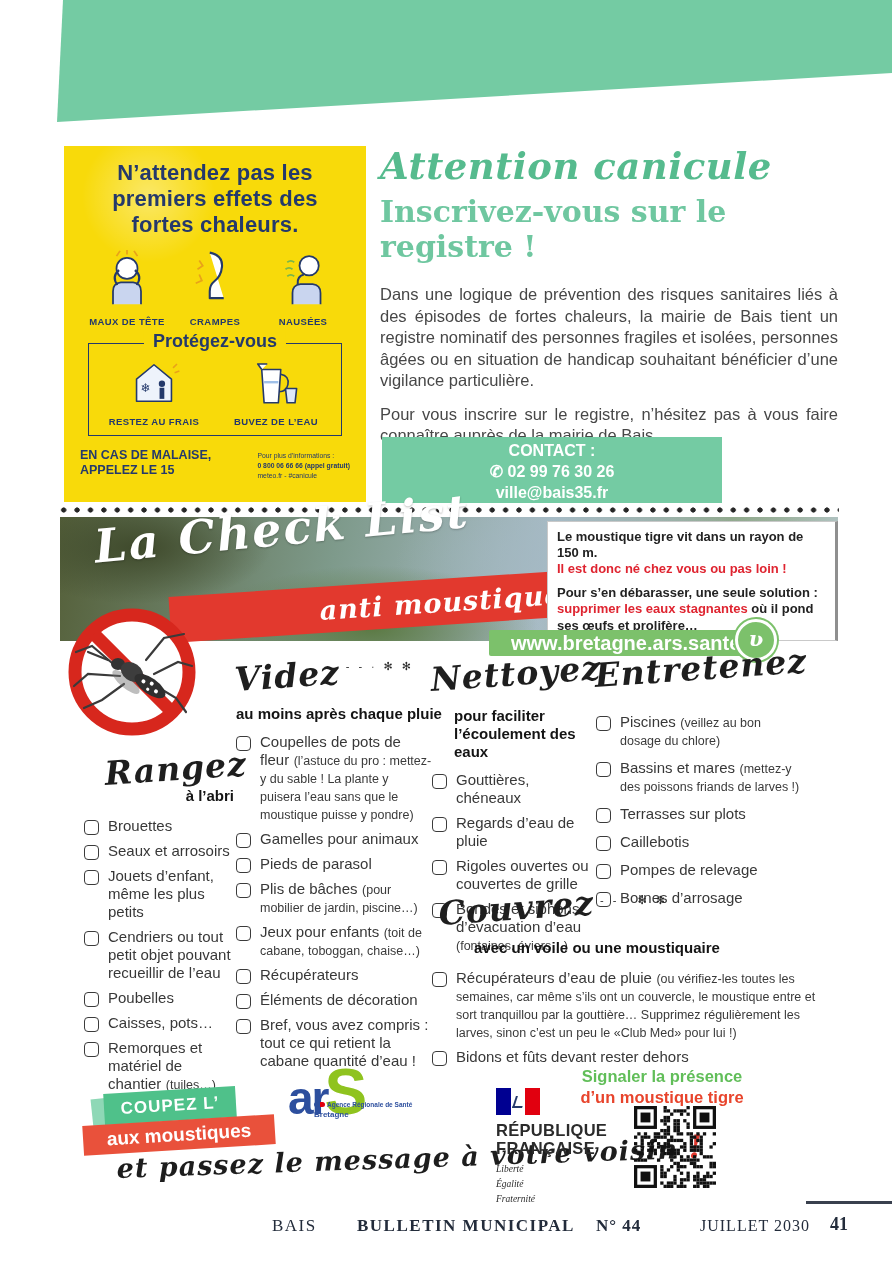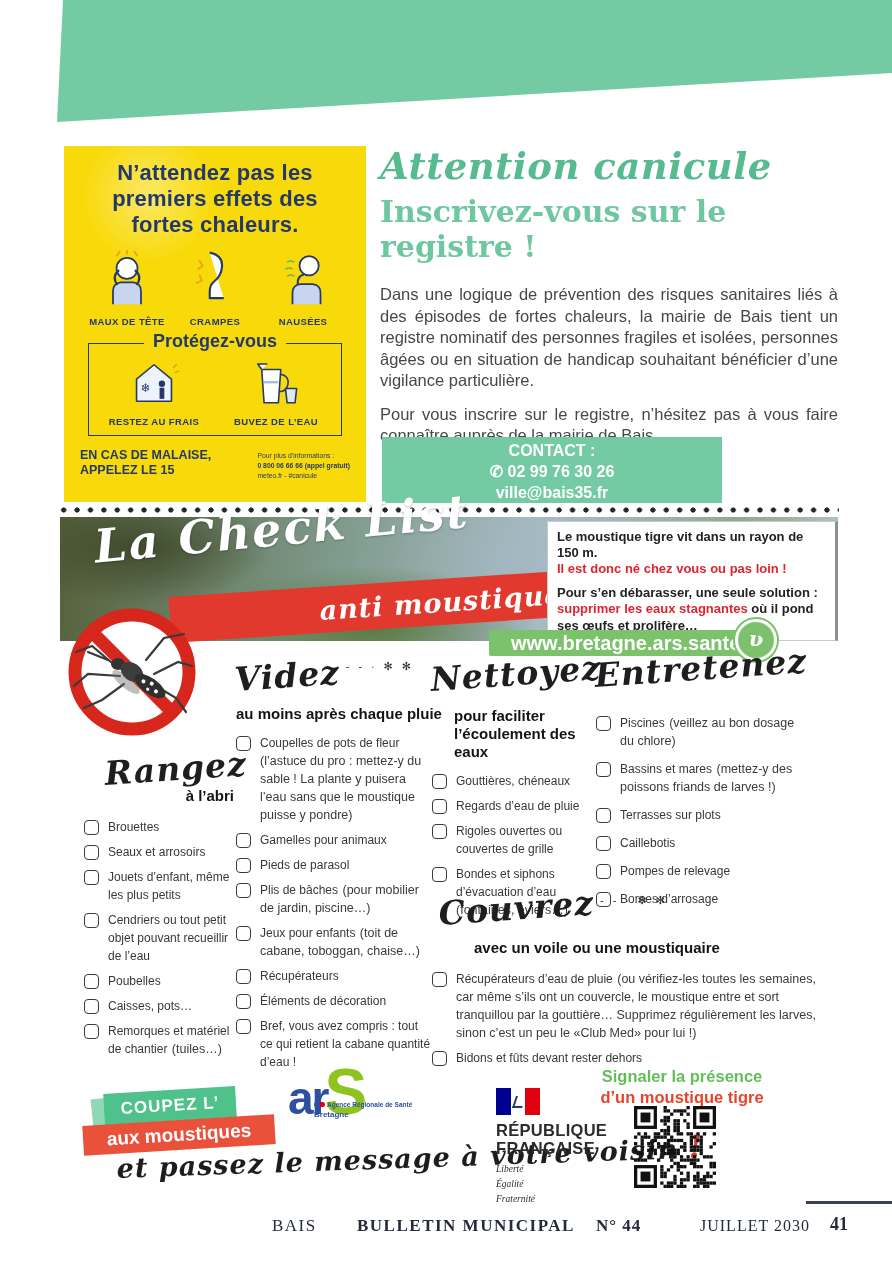--- a/index.html
+++ b/index.html
@@ -70,21 +70,21 @@
 
   
   .col{box-sizing:border-box;}
   .script-h{font-family:"DejaVu Serif",serif;font-style:italic;font-weight:bold;font-size:33px;color:#1e1e1e;
     transform:rotate(-4deg);transform-origin:left bottom;display:inline-block;letter-spacing:1px;}
   .doodle{font-size:11px;color:#2a2a2a;letter-spacing:3px;vertical-align:top;}
   .col-sub{font-weight:bold;font-size:15px;color:#141414;line-height:1.2;}
   .check-item{display:flex;align-items:flex-start;margin-bottom:7px;}
   .checkbox{width:13px;height:13px;border:1.7px solid #3b3b3b;border-radius:4px;background:#fff;
     flex:0 0 auto;margin:3px 9px 0 0;}
-  .item-label{font-size:12px;line-height:1.18;color:#383838;}
+  .item-label{font-size:15px;line-height:1.18;color:#383838;}
   .item-note{font-size:12.5px;line-height:1.18;color:#3a3a3a;}
   .col-rangez{left:84px;top:754px;width:154px;}
   .col-rangez .script-h{margin-left:22px;}
   .col-rangez .col-sub{text-align:right;margin:-6px 4px 12px 0;}
   .col-videz{left:236px;top:660px;width:196px;}
   .col-videz .col-sub{white-space:nowrap;margin:6px 0 10px;}
   .col-nettoyez{left:432px;top:660px;width:160px;}
   .col-nettoyez .col-sub{margin:8px 0 10px 22px;}
   .col-entretenez{left:596px;top:656px;width:206px;}
   .col-entretenez .items{margin-top:18px;}
@@ -115,21 +115,21 @@
   .rf-logo{left:496px;top:1088px;width:130px;}
   .rf-flag{width:44px;height:27px;display:flex;}
   .rf-flag .b{width:15px;background:#000091;}
   .rf-flag .w{width:14px;background:#fff;position:relative;}
   .rf-flag .w::after{content:"";position:absolute;left:3px;top:8px;width:8px;height:10px;
     border-left:2px solid #24396b;border-bottom:2px solid #24396b;transform:skewX(-18deg);}
   .rf-flag .r{width:15px;background:#e1000f;}
   .rf-title{font-weight:bold;font-size:16.5px;color:#2b2b2b;line-height:1.08;margin-top:7px;letter-spacing:.3px;}
   .rf-motto{font-family:"Liberation Serif",serif;font-style:italic;font-size:9.5px;color:#2b2b2b;line-height:1.6;margin-top:4px;}
 
-  .signaler{left:592px;top:1066px;width:180px;text-align:center;font-weight:bold;font-size:16.5px;line-height:1.25;}
+  .signaler{left:572px;top:1066px;width:180px;text-align:center;font-weight:bold;font-size:16.5px;line-height:1.25;}
   .signaler .g{color:#61be59;}
   .signaler .r{color:#e8442c;}
   .qr{left:634px;top:1106px;width:82px;height:82px;}
 
   
   .f-rule{left:806px;top:1201px;width:86px;height:3px;background:#39404e;}
   .footer-text{font-family:"Liberation Serif",serif;color:#232c3b;}
   .f-bais{left:272px;top:1216px;font-size:17px;font-weight:normal;letter-spacing:1.5px;}
   .f-bulletin{left:357px;top:1216px;font-size:17px;font-weight:bold;letter-spacing:1.5px;}
   .f-issue{left:596px;top:1216px;font-size:17px;font-weight:bold;letter-spacing:1px;}

